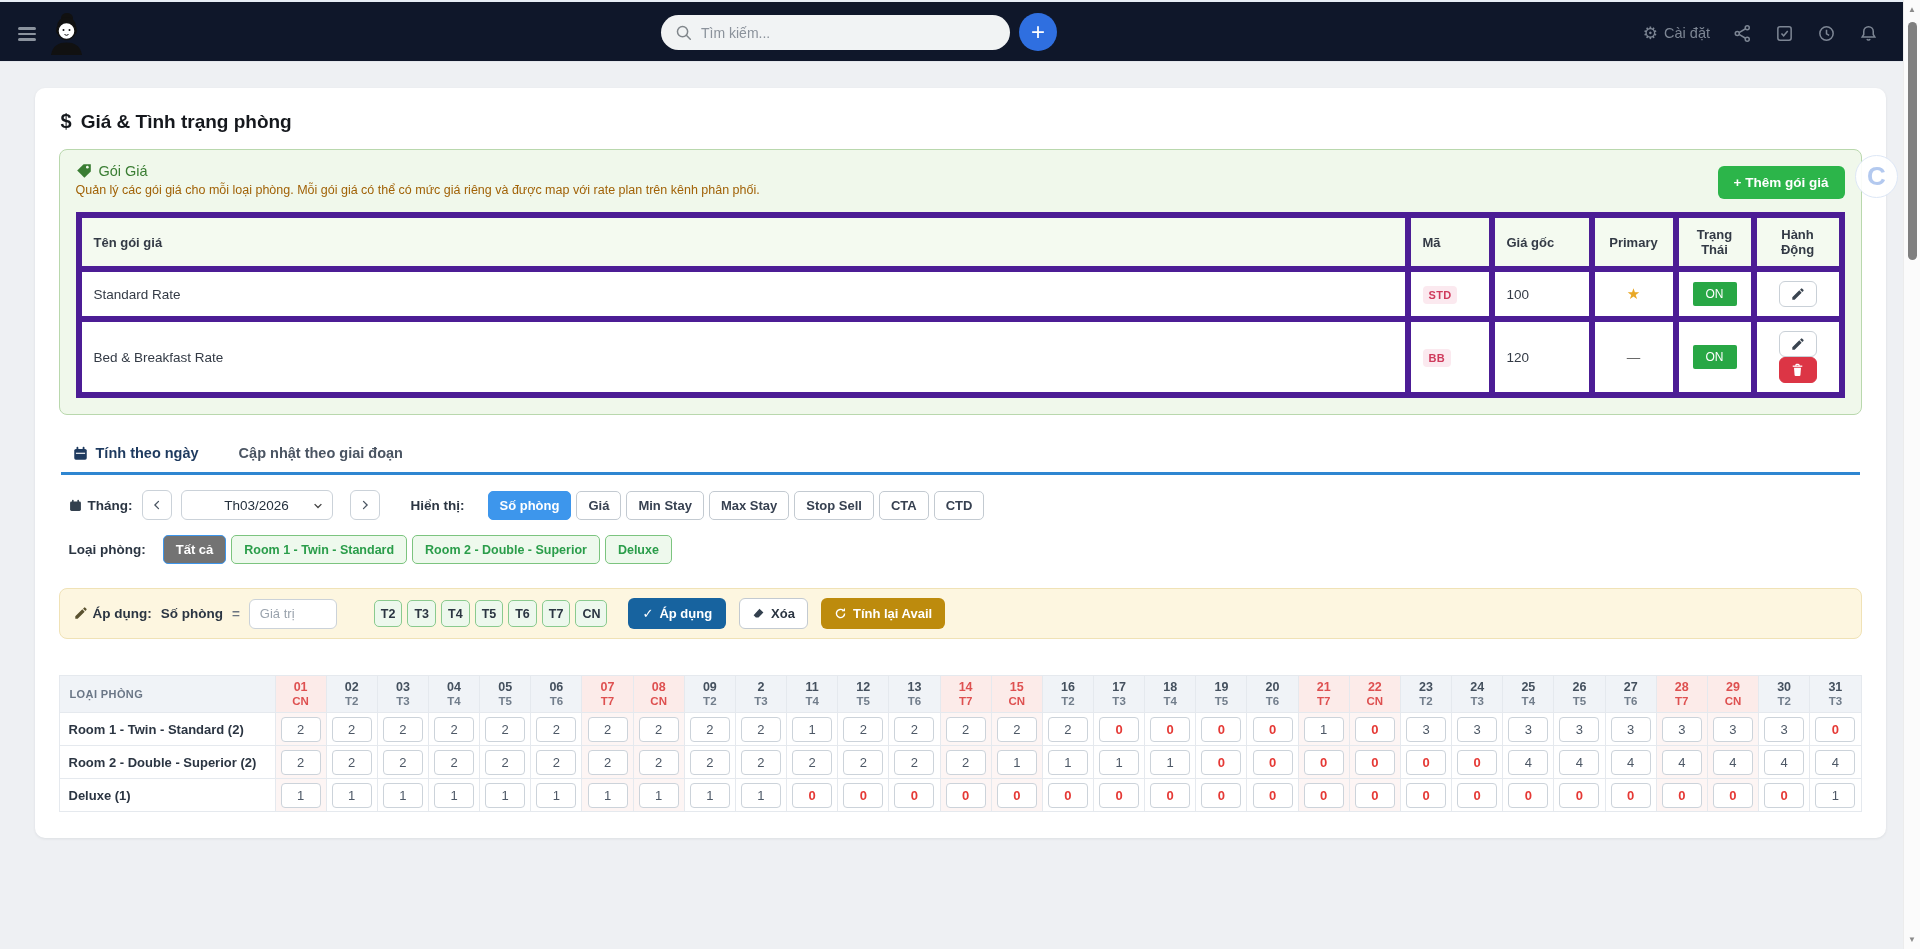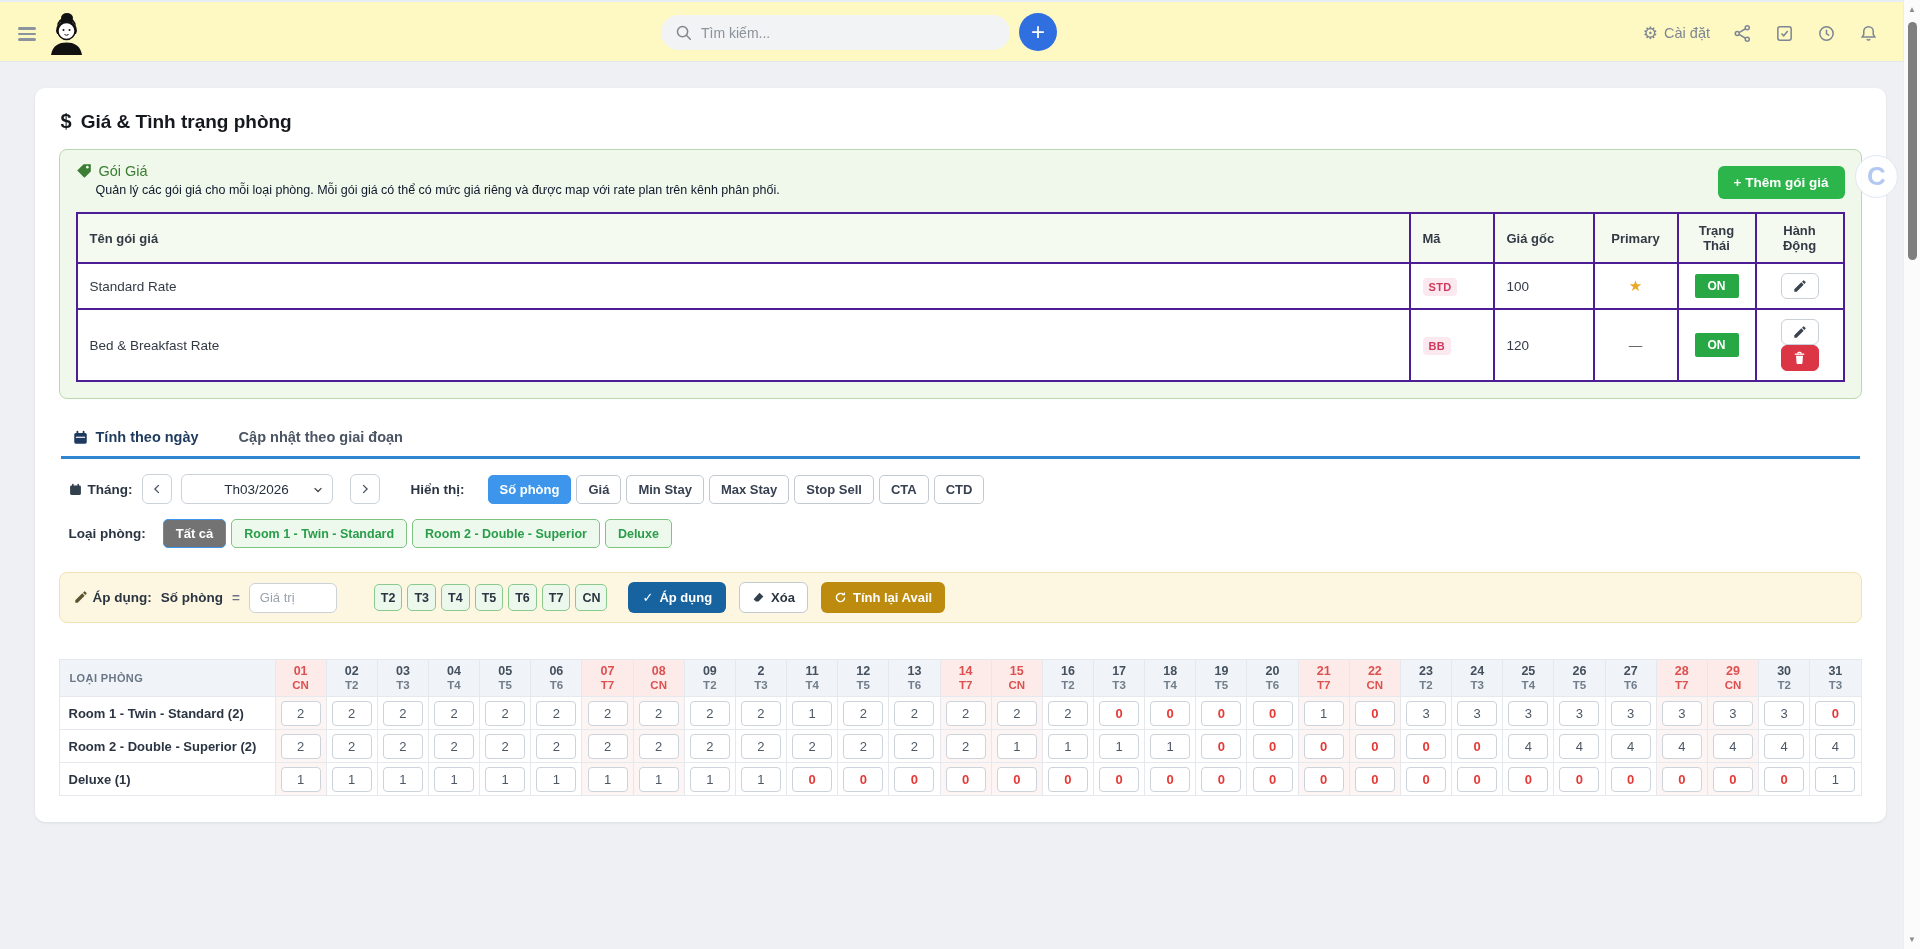--- a/index.html
+++ b/index.html
@@ -4,21 +4,21 @@
 <style>
   * { box-sizing: border-box; margin: 0; padding: 0; }
   html,body { width:1920px; height:949px; }
   body {
     font-family: "Liberation Sans","DejaVu Sans",sans-serif;
     background:#eef0f3; overflow:hidden; color:#2b3542;
   }
   .viewport { position:relative; width:1920px; height:949px; }
 
   
-  .topbar { position:relative; height:62px; background:#fef9c3; border-bottom:1px solid #e4e7ec; border-top:2px solid #e7eef5; }
+  .topbar { position:relative; height:62px; background:#0f172a; border-bottom:1px solid #e4e7ec; border-top:2px solid #e7eef5; }
   .hamburger { position:absolute; left:18px; top:25px; width:18px; cursor:pointer; }
   .hamburger span { display:block; height:2.5px; background:#8b939e; border-radius:2px; margin-bottom:3.2px; }
   .avatar { position:absolute; left:44px; top:9px; width:44px; height:44px; }
   .search { position:absolute; left:661px; top:13px; width:349px; height:35px; background:#f1f3f4; border-radius:18px; display:flex; align-items:center; padding:0 14px; gap:9px; }
   .search input { flex:1; border:none; outline:none; background:transparent; font-size:14px; color:#444; font-family:inherit; }
   .search input::placeholder { color:#8b929b; }
   .fab { position:absolute; left:1019px; top:11px; width:38px; height:38px; border-radius:50%; background:#2f6fe0; color:#fff; border:none; font-size:24px; line-height:34px; font-weight:400; cursor:pointer; }
   .top-actions { position:absolute; right:42px; top:0; height:62px; display:flex; align-items:center; gap:23px; color:#7d8694; }
   .settings { display:flex; align-items:center; gap:6px; font-size:14.5px; cursor:pointer; }
   .gear-glyph { font-size:17px; line-height:1; }
@@ -26,32 +26,32 @@
 
   
   .card { position:relative; margin:26px auto 0; width:1851px; background:#fff; border-radius:10px; box-shadow:0 1px 3px rgba(16,24,40,.08); padding:20px 24px 26px; }
   .page-title { display:flex; align-items:baseline; gap:9px; font-size:19px; font-weight:700; color:#15181d; margin:2px 0 16px 2px; }
   .page-title .dollar { font-size:20px; }
 
   
   .panel { background:#f0f8eb; border:1px solid #b9d8ad; border-radius:8px; padding:13px 16px 16px; }
   .panel-head { display:flex; justify-content:space-between; align-items:flex-start; margin-bottom:13px; }
   .panel-title { color:#3a7d33; font-weight:400; font-size:14.5px; display:flex; align-items:center; gap:7px; }
-  .panel-sub { color:#0f172a; font-size:12.5px; margin-top:4px;margin-left:20px; }
+  .panel-sub { color:#a16207; font-size:12.5px; margin-top:4px; }
   .add-btn { background:#2cb54a; color:#fff; border:none; border-radius:6px; padding:9px 16px; font-weight:700; font-size:13.5px; cursor:pointer; margin-top:3px; }
 
   .rate-table { width:100%; border-collapse:collapse; background:#fff; table-layout:fixed; }
-  .rate-table th, .rate-table td { border:2px solid #4c1d95; padding:9px 12px; text-align:left;margin-left:12px; }
+  .rate-table th, .rate-table td { border:6px solid #4c1d95; padding:9px 12px; text-align:left;margin-left:12px; }
   .rate-table thead th { background:#f4faf0; font-size:13px; font-weight:700; color:#333a45; }
   .rate-table td { font-size:13.5px; color:#333a45; height:36px; }
   .rate-table .center { text-align:center; }
   .badge { background:#fbe9ef; color:#cf3a5c; font-weight:700; font-size:11px; padding:3px 6px; border-radius:4px; letter-spacing:.3px; }
   .star { color:#e9a826; font-size:15px; }
   .dash { color:#555; }
-  .pill { background:#28a745; color:#fff; border:none; border-radius:2px; padding:5px 13px; font-weight:700; font-size:12px; cursor:pointer; }
+  .pill { background:#28a745; color:#fff; border:none; border-radius:2px; padding:5px 13px; font-weight:400; font-size:12px; cursor:pointer; }
   .act-btn { width:38px; height:26px; border-radius:6px; border:1px solid #c9d0d7; background:#fff; display:inline-flex; align-items:center; justify-content:center; margin:0 3px; cursor:pointer; vertical-align:middle; }
   .act-btn.delete { background:#dc3545; border-color:#dc3545; }
 
   
   .tabs { display:flex; gap:36px; margin:24px 2px 0; padding:0 10px; border-bottom:3px solid #2e86d1; }
   .tab { padding:6px 2px 11px; font-size:14.5px; font-weight:700; color:#4b5563; display:flex; align-items:center; gap:8px; cursor:pointer; }
   .tab.active { color:#1e3a5f; }
 
   
   .filter-row { display:flex; align-items:center; gap:9px; margin-top:15px; padding-left:10px; }

